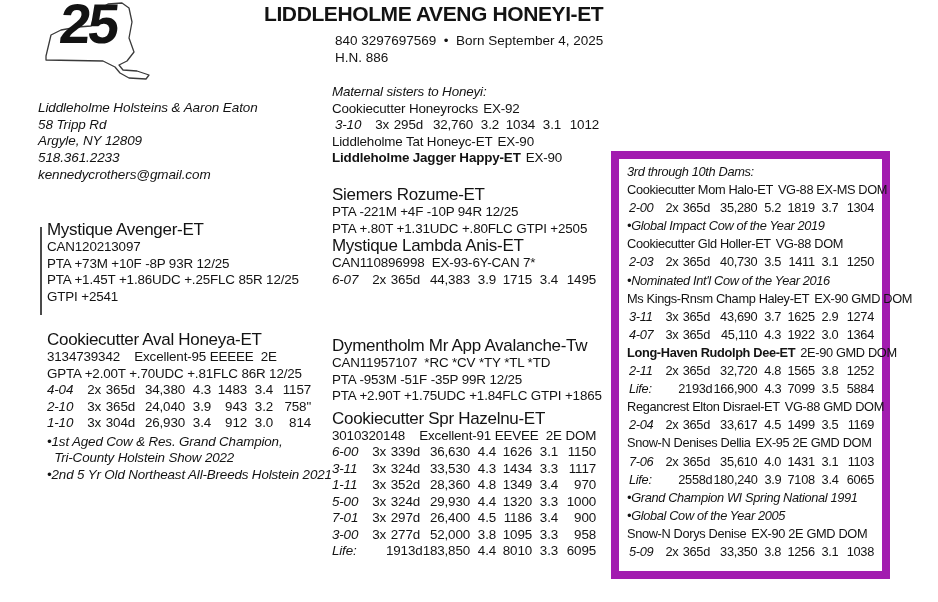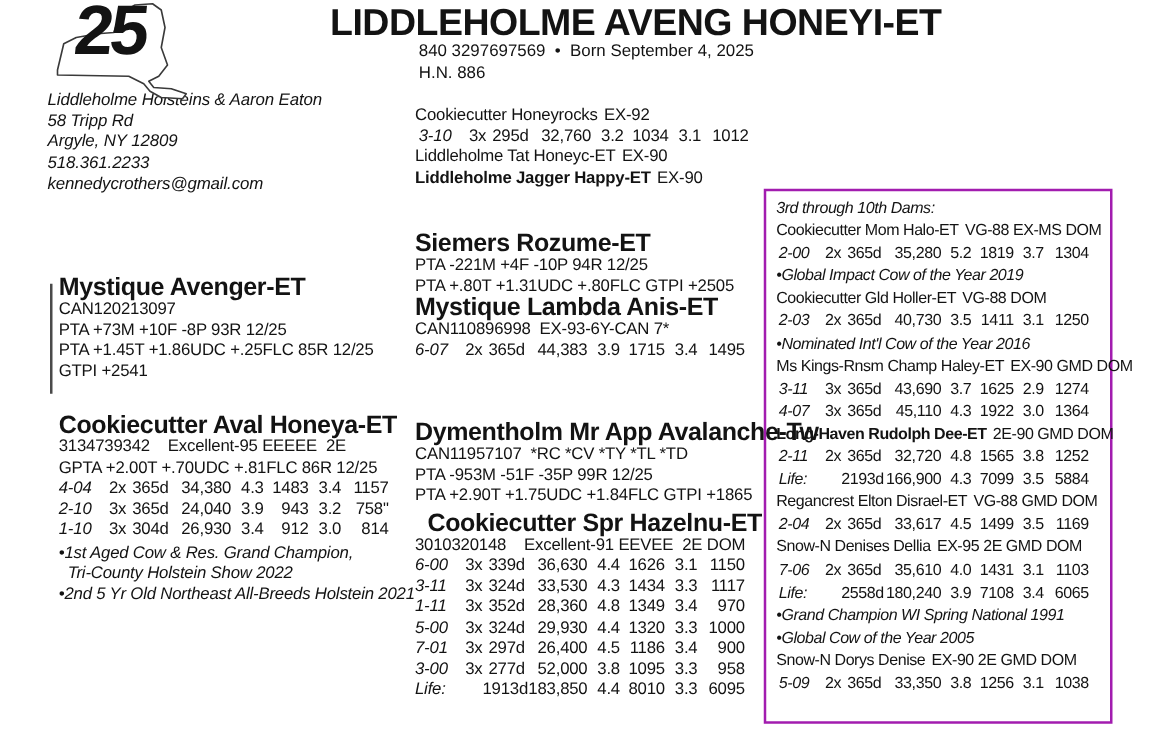--- a/index.html
+++ b/index.html
@@ -2,52 +2,52 @@
 <html><head>
 <meta charset="utf-8">
 <style>
   html,body{margin:0;padding:0;background:#fff;}
   body{width:938px;height:602px;position:relative;font-family:"Liberation Sans",sans-serif;color:#131313;overflow:hidden;}
   .abs{position:absolute;}
   
   .lot-num{left:60px;top:-4px;font-size:56px;font-weight:bold;letter-spacing:-3px;transform:skewX(-6deg);line-height:1;z-index:2;}
   .ny-map{left:38px;top:0;z-index:1;}
   
-  .title{left:264px;top:2px;font-size:30px;font-weight:bold;letter-spacing:-0.4px;white-space:nowrap;}
+  .title{left:264px;top:2px;font-size:21px;font-weight:bold;letter-spacing:-0.4px;white-space:nowrap;}
   .reg-line{left:335px;top:33px;font-size:13.5px;white-space:pre;}
   .hn-line{left:335px;top:50px;font-size:13.5px;white-space:pre;}
   
   .ln{font-size:13.4px;line-height:16.5px;letter-spacing:-0.15px;white-space:pre;}
   .it{font-style:italic;}
-  .h{font-size:20px;font-weight:bold;letter-spacing:-0.3px;line-height:18px;white-space:nowrap;}
+  .h{font-size:17px;font-weight:normal;letter-spacing:-0.3px;line-height:18px;white-space:nowrap;}
   .bn{font-weight:bold;}
   .nm{margin-right:5px;}
   
   .rec{display:flex;white-space:pre;font-size:13.4px;line-height:16.5px;letter-spacing:-0.15px;}
   .rec span{display:inline-block;text-align:right;}
   .rec .c0{width:30px;text-align:left;font-style:italic;}
   .rec .c1{width:24px;}
   .rec .c2{width:34px;text-align:right;}
   .rec .c3{width:50px;}
   .rec .c4{width:26px;}
   .rec .c5{width:36px;}
   .rec .c6{width:26px;}
   .rec .c7{width:38px;}
   
-  .breeder{left:38px;top:72px;font-size:13.5px;line-height:16.7px;font-style:italic;letter-spacing:-0.1px;}
+  .breeder{left:38px;top:100px;font-size:13.5px;line-height:16.7px;font-style:italic;letter-spacing:-0.1px;}
   .maternal{left:332px;top:84px;}
   .sire-rule{left:40px;top:227px;width:2px;height:88px;background:#4a4a4a;}
   .sire-block{left:47px;top:221px;}
   .dam-block{left:47px;top:331px;}
   .mid1{left:332px;top:186px;}
   .mid2{left:332px;top:337px;}
-  .h-gap{margin-top:5px;margin-left:10px;}
+  .h-gap{margin-top:5px;}
   .notes{margin-top:2px;}
   
-  .dams-box{left:611px;top:151px;width:279px;height:428px;border:2px solid #a21caf;box-sizing:border-box;padding:4px 8px 0 8px;}
+  .dams-box{left:611px;top:151px;width:279px;height:428px;border:8px solid #a21caf;box-sizing:border-box;padding:4px 8px 0 8px;}
   .dams-box .bx{font-size:12.8px;line-height:18.1px;letter-spacing:-0.35px;white-space:nowrap;}
   .dams-box .rec{font-size:12.8px;line-height:18.1px;letter-spacing:-0.3px;padding-left:2px;}
   .dams-box .rec .c0{width:28px;}
   .dams-box .rec .c1{width:22px;}
   .dams-box .rec .c2{width:32px;}
   .dams-box .rec .c3{width:48px;}
   .dams-box .rec .c4{width:24px;}
   .dams-box .rec .c5{width:34px;}
   .dams-box .rec .c6{width:24px;}
   .dams-box .rec .c7{width:36px;}
@@ -66,20 +66,21 @@
 
 <div class="abs breeder">
   <div>Liddleholme Holsteins &amp; Aaron Eaton</div>
   <div>58 Tripp Rd</div>
   <div>Argyle, NY 12809</div>
   <div>518.361.2233</div>
   <div>kennedycrothers@gmail.com</div>
 </div>
 
 <div class="abs maternal">
+  <div class="ln it">Maternal sisters to Honeyi:</div>
   <div class="ln"><span class="nm">Cookiecutter Honeyrocks</span><span>EX-92</span></div>
   <div class="rec" style="padding-left:3px"><span class="c0">3-10</span><span class="c1">3x</span><span class="c2">295d</span><span class="c3">32,760</span><span class="c4">3.2</span><span class="c5">1034</span><span class="c6">3.1</span><span class="c7">1012</span></div>
   <div class="ln"><span class="nm">Liddleholme Tat Honeyc-ET</span><span>EX-90</span></div>
   <div class="ln"><span class="nm bn">Liddleholme Jagger Happy-ET</span><span>EX-90</span></div>
 </div>
 
 <div class="abs sire-rule"></div>
 <div class="abs sire-block">
   <div class="h">Mystique Avenger-ET</div>
   <div class="ln">CAN120213097</div>

